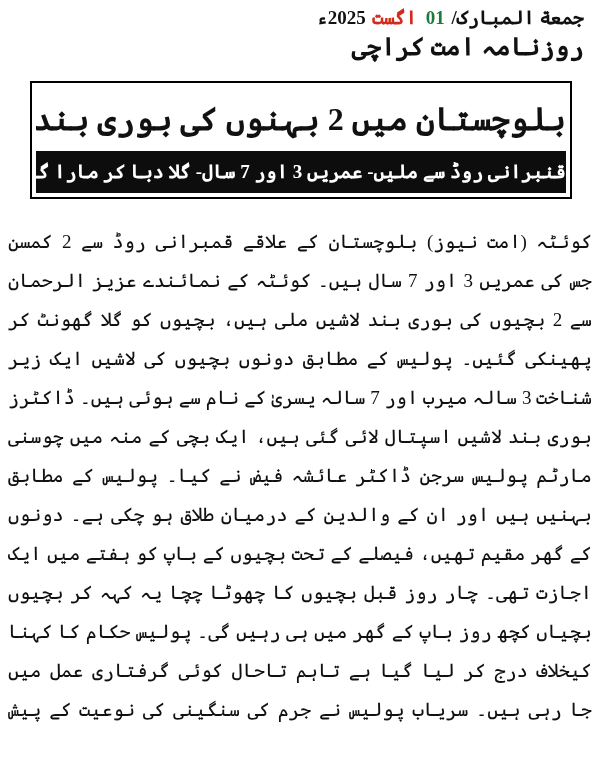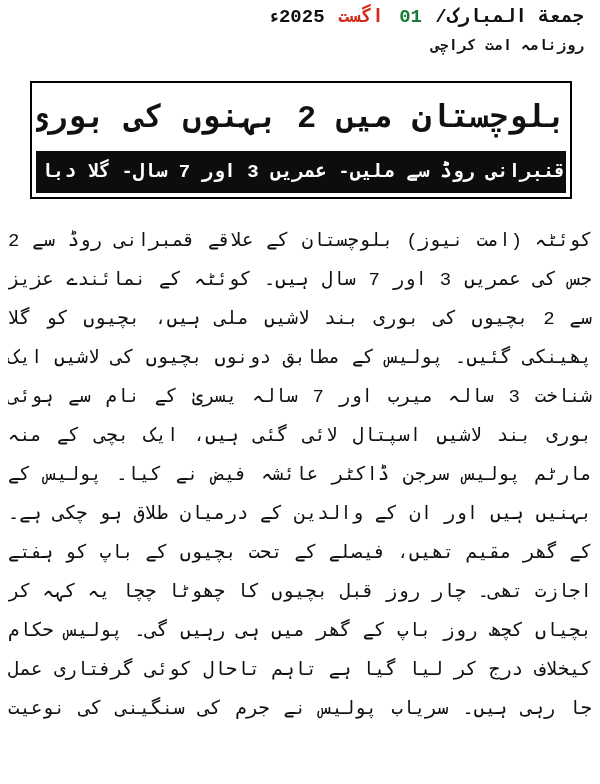--- a/index.html
+++ b/index.html
@@ -7,21 +7,21 @@
     padding: 0;
     background: #ffffff;
   }
   .page {
     position: relative;
     width: 600px;
     height: 784px;
     background: #ffffff;
     overflow: hidden;
     direction: rtl;
-    font-family: Liberation Mono, monospace;
+    font-family: Liberation Serif, serif;
     color: #111111;
   }
   
   .masthead {
     padding: 3px 16px 0 0;
     text-align: right;
     font-weight: 700;
   }
   .date-line {
     font-size: 19px;
@@ -30,21 +30,21 @@
   }
   .date-day {
     color: #1a7b3c;
     padding: 0 2px;
   }
   .date-month {
     color: #d42a1c;
     padding: 0 2px;
   }
   .paper-name {
-    font-size: 15px;
+    font-size: 25px;
     line-height: 29px;
   }
   
   .headline-box {
     margin: 20px 28px 0 30px;
     border: 2px solid #000000;
     padding: 4px;
     background: #ffffff;
   }
   .headline {

